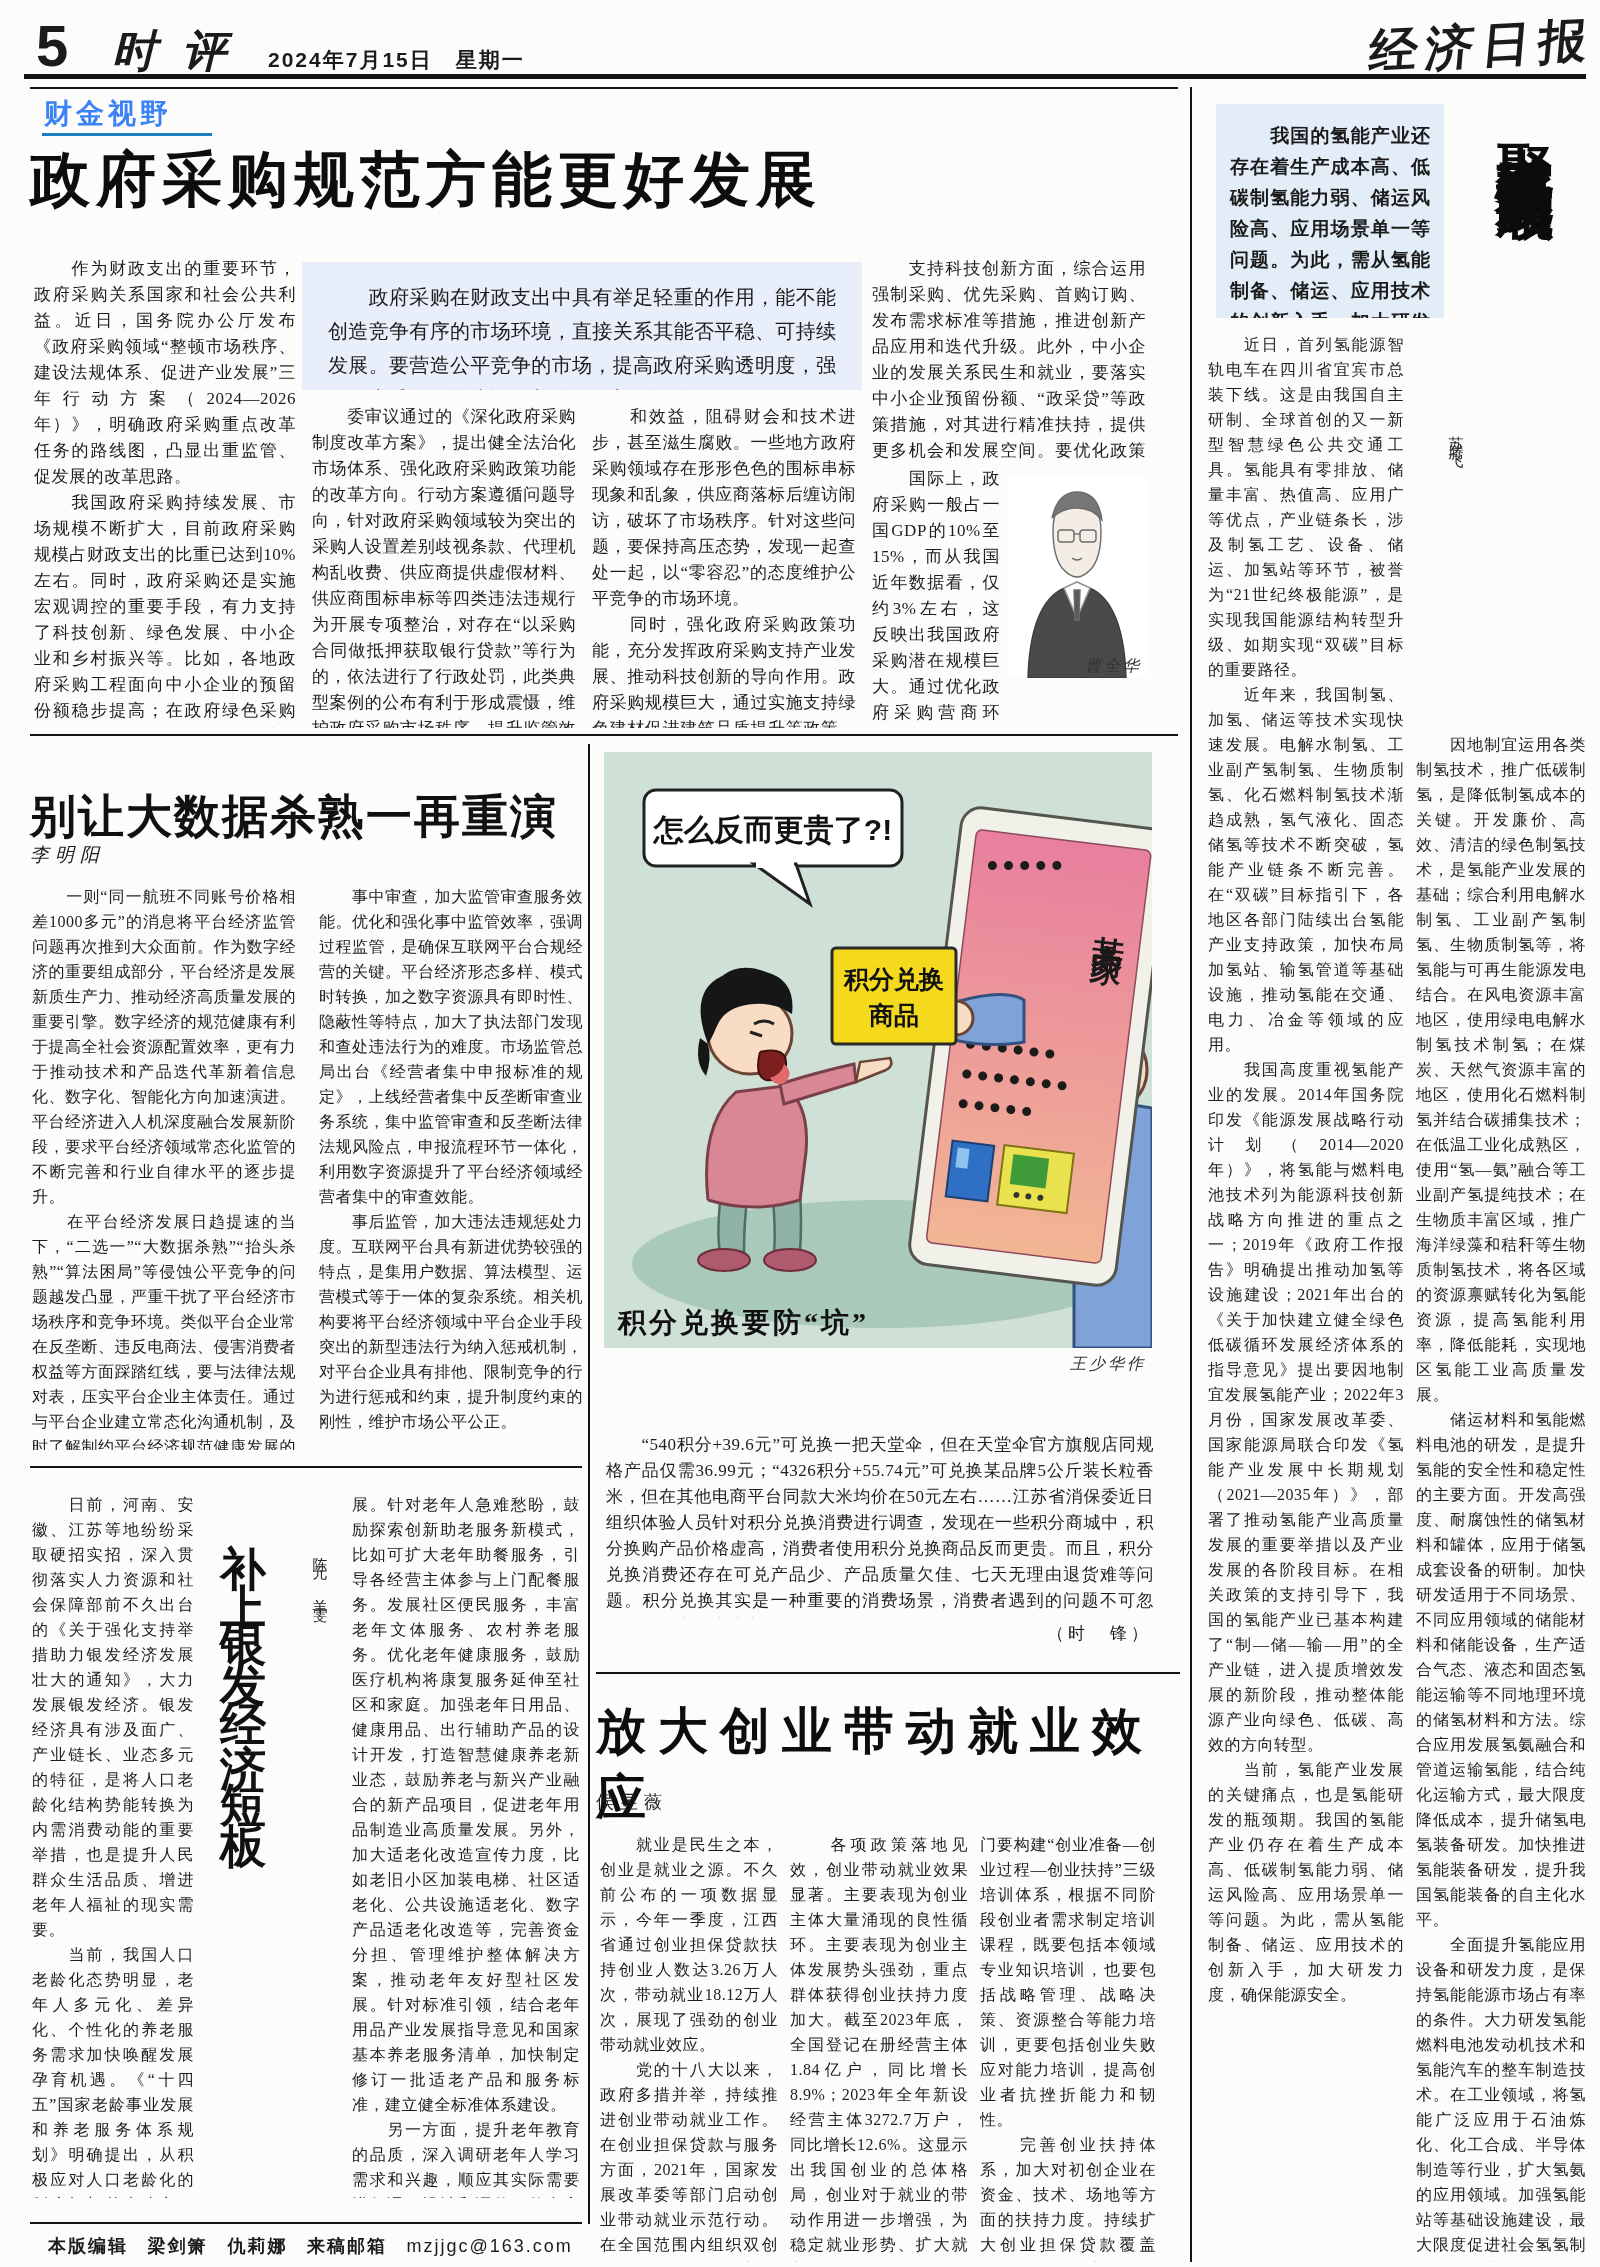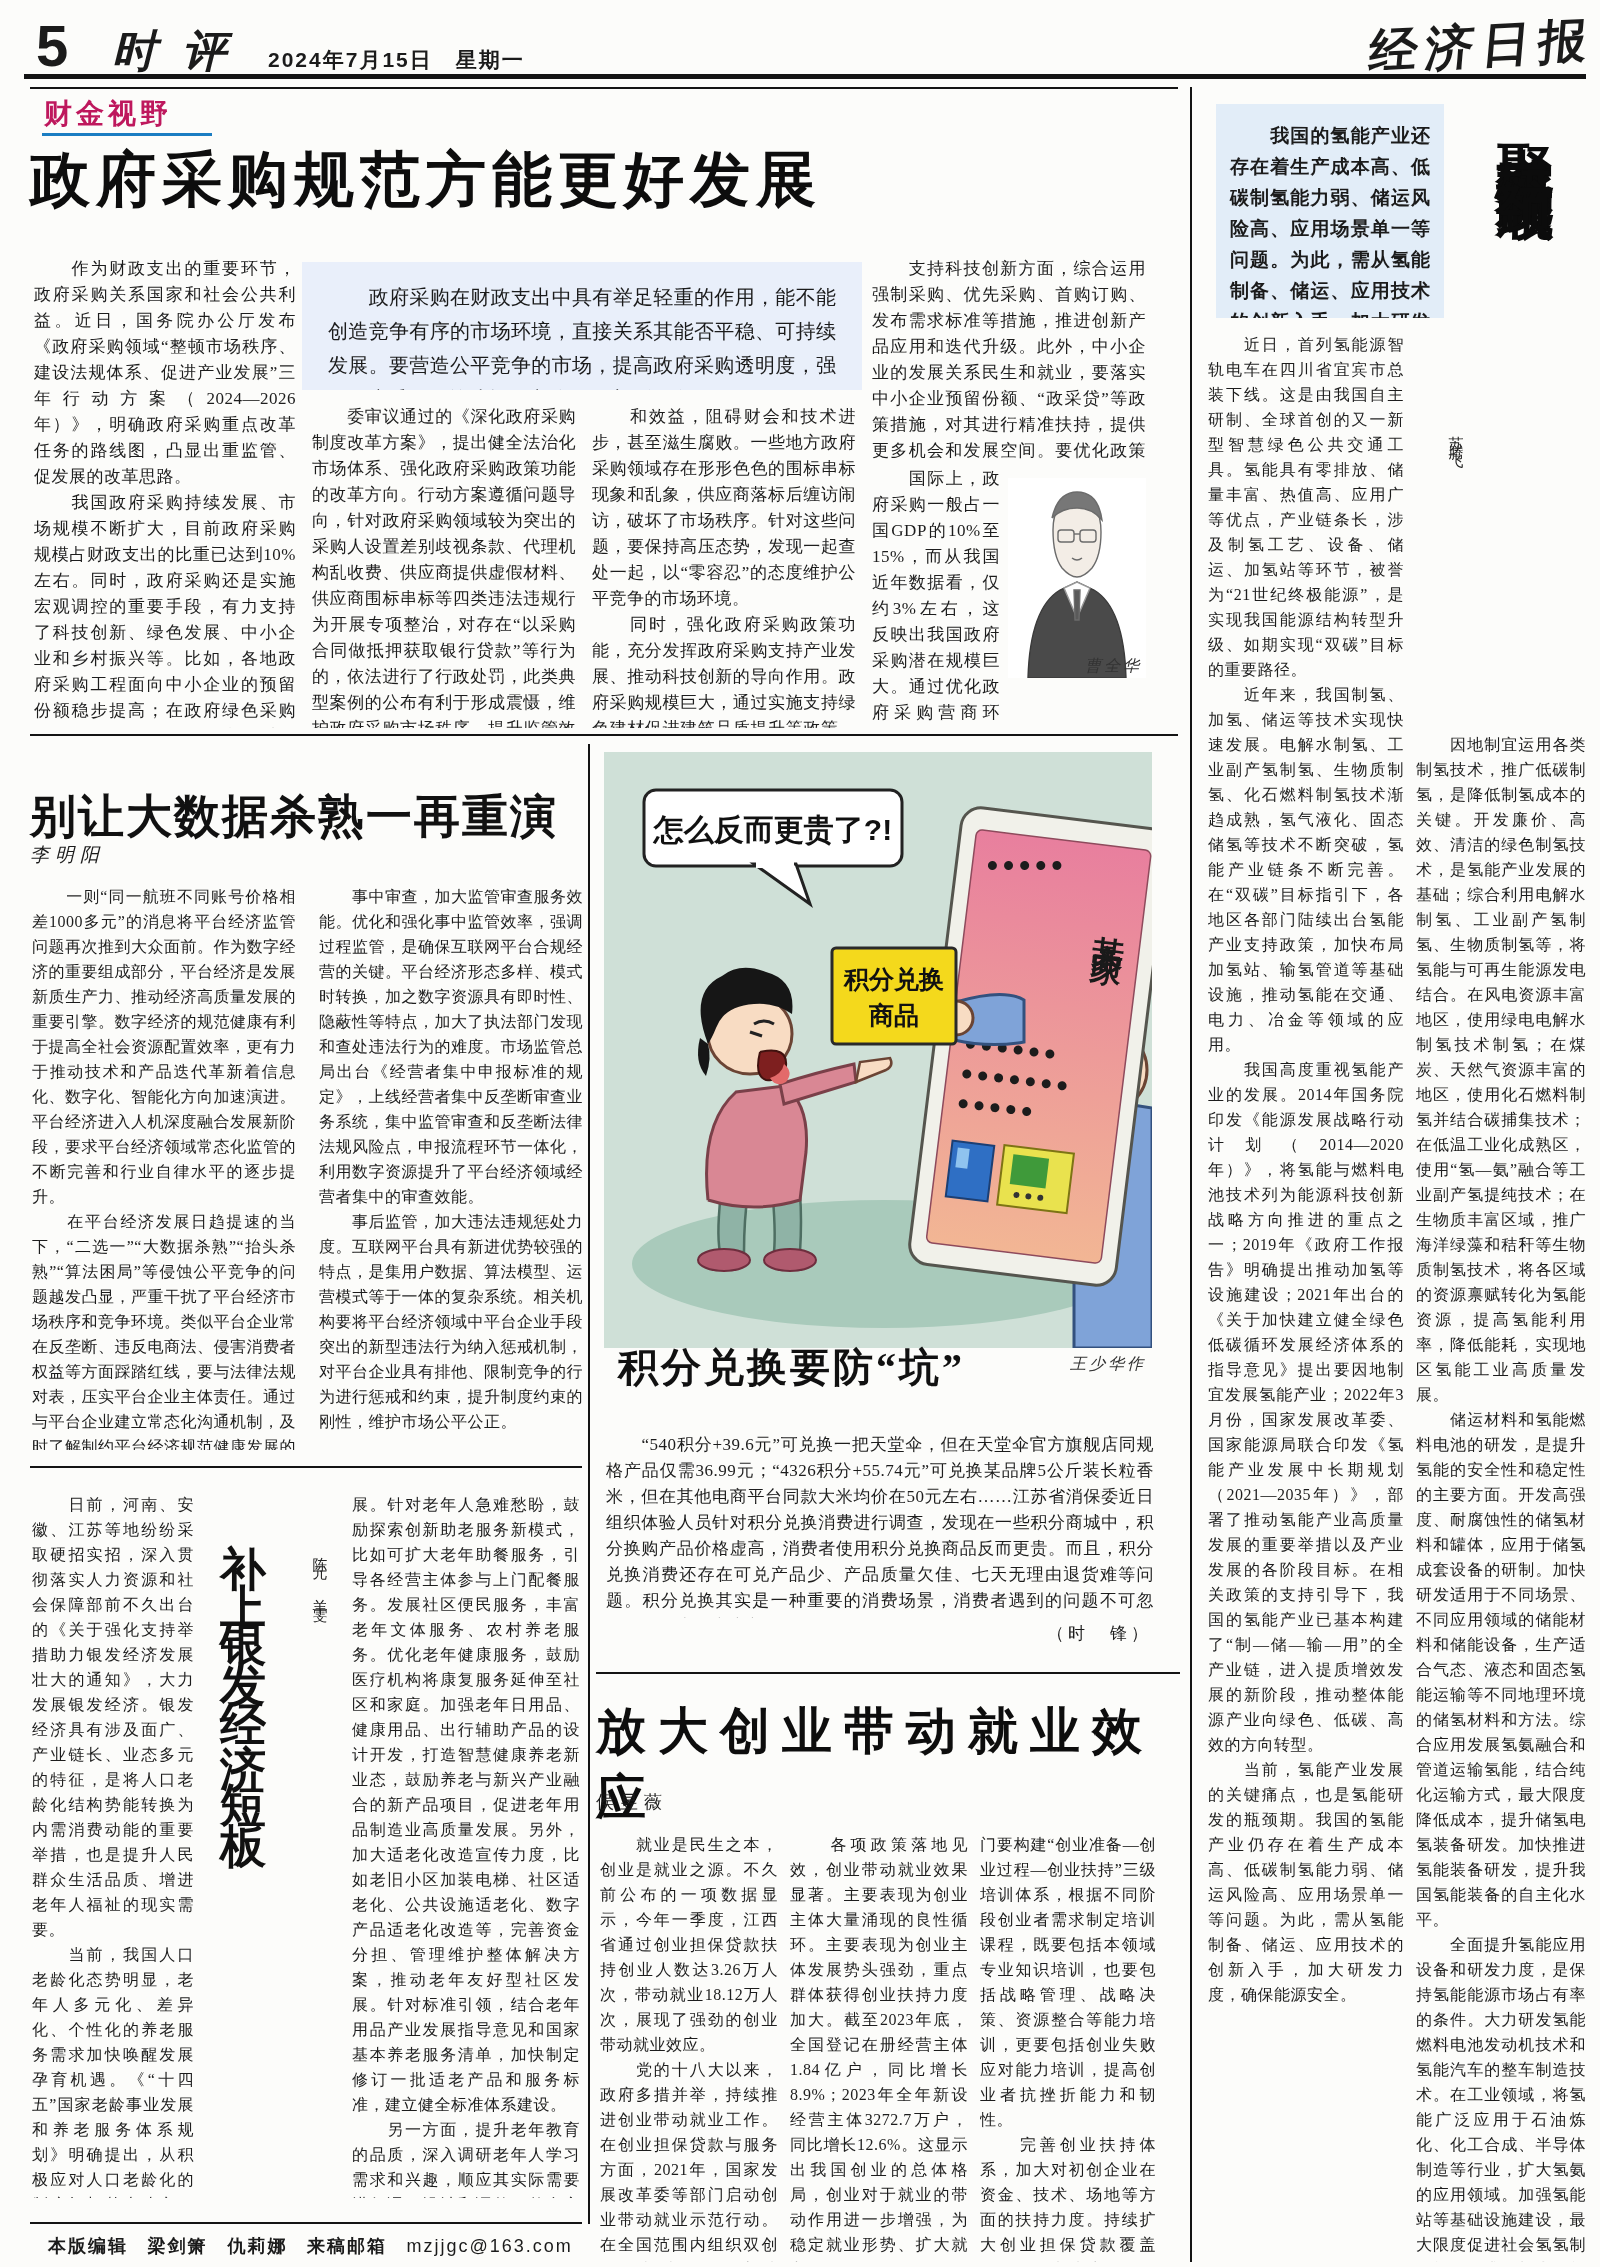--- a/index.html
+++ b/index.html
@@ -18,21 +18,21 @@
   .small-text { font-size:16px; line-height:25px; }
   .center { text-align:left; }
   .v-text { writing-mode:vertical-rl; text-orientation:upright; }
   
   .page-no { font-size:58px; font-weight:900; }
   .section-name { font-size:44px; font-weight:bold; letter-spacing:26px; }
   .date-line { font-size:21px; font-weight:bold; letter-spacing:2px; }
   .masthead { font-size:48px; font-weight:bold; letter-spacing:8px;
               transform:skewX(-8deg) rotate(-3deg); }
   
-  .kicker { font-size:28px; font-weight:bold; color:#be185d; letter-spacing:4px; }
+  .kicker { font-size:28px; font-weight:bold; color:#3b82f6; letter-spacing:4px; }
   .headline-1 { font-size:60px; font-weight:900; letter-spacing:6px; color:#0d0d0d; }
   .summary-box { background:#e9effa; padding:18px 26px; font-size:20px; line-height:34px;
                  text-align:justify; overflow:hidden; }
   .headline-serif { font-weight:bold; color:#111; }
   .author-line { font-size:19px; letter-spacing:6px; }
   .byline-right { font-size:17px; letter-spacing:4px; text-align:right; }
   .sig { font-size:16px; font-style:italic; letter-spacing:3px; color:#333; }
   
   .summary-box-2 { background:#e2edf8; padding:16px 14px; font-size:19px; line-height:31px;
                    font-weight:bold; text-align:justify; overflow:hidden;
@@ -210,21 +210,21 @@
     <g>
       <rect x="40" y="38" width="258" height="76" rx="12" fill="#ffffff" stroke="#222" stroke-width="3"></rect>
       <polygon points="150,112 192,112 206,152" fill="#ffffff" stroke="#222" stroke-width="3"></polygon>
       <rect x="152" y="108" width="38" height="8" fill="#ffffff"></rect>
       <text x="169" y="88" font-size="30" font-weight="bold" fill="#111" text-anchor="middle" font-family="'Liberation Sans','DejaVu Sans',sans-serif">怎么反而更贵了?!</text>
     </g>
   </svg>
 </div>
 <div class="abs sig" style="left:950px;top:1354px;width:196px;text-align:right;">王少华作</div>
 
-<div class="abs headline-serif" style="left:618px;top:1340px;font-size:40px;letter-spacing:3px;">积分兑换要防“坑”</div>
+<div class="abs headline-serif" style="left:618px;top:1304px;font-size:28px;letter-spacing:3px;">积分兑换要防“坑”</div>
 <div class="body-text" style="left:606px;top:1432px;width:548px;height:186px;">　　“540积分+39.6元”可兑换一把天堂伞，但在天堂伞官方旗舰店同规格产品仅需36.99元；“4326积分+55.74元”可兑换某品牌5公斤装长粒香米，但在其他电商平台同款大米均价在50元左右……江苏省消保委近日组织体验人员针对积分兑换消费进行调查，发现在一些积分商城中，积分换购产品价格虚高，消费者使用积分兑换商品反而更贵。而且，积分兑换消费还存在可兑产品少、产品质量欠佳、七天无理由退货难等问题。积分兑换其实是一种重要的消费场景，消费者遇到的问题不可忽视。平台应建立完善透明的兑换规则，让消费者能够明明白白消费，保障好消费者合法权益。消费者也要注意避坑绕路，多方比较商品价格，注意查看生产日期等重要信息，避免权益受损。</div>
 <div class="abs byline-right" style="left:900px;top:1622px;width:252px;">（时　锋）</div>
 <div class="rule" style="left:596px;top:1672px;width:584px;height:1.5px;"></div>
 
 <div class="abs hei center" style="left:596px;top:1698px;width:584px;font-size:50px;font-weight:900;letter-spacing:12px;color:#0d0d0d;">放大创业带动就业效应</div>
 <div class="abs author-line center" style="left:596px;top:1790px;width:584px;font-size:18px;">侯昱薇</div>
 <div class="body-text small-text" style="left:600px;top:1832px;width:178px;height:430px;">　　就业是民生之本，创业是就业之源。不久前公布的一项数据显示，今年一季度，江西省通过创业担保贷款扶持创业人数达3.26万人次，带动就业18.12万人次，展现了强劲的创业带动就业效应。
 　　党的十八大以来，政府多措并举，持续推进创业带动就业工作。在创业担保贷款与服务方面，2021年，国家发展改革委等部门启动创业带动就业示范行动。在全国范围内组织双创示范基地开展创业就业“校企行”精准对接活动、社会服务领域双创带动就业专项行动，为创业人员提供针对性强、便利性高的技能培训、资源开放共享服务，财政支持方面，中央财政就业补助资金新形势下就业创业工作，提出“支持创业担保贷款贴息落实”，以及“进一步加大对创业担保贷款贴息力度”，全力支持高校毕业生等群体创业就业。</div>
 <div class="body-text small-text" style="left:790px;top:1832px;width:178px;height:430px;">　　各项政策落地见效，创业带动就业效果显著。主要表现为创业主体大量涌现的良性循环。主要表现为创业主体发展势头强劲，重点群体获得创业扶持力度加大。截至2023年底，全国登记在册经营主体1.84亿户，同比增长8.9%；2023年全年新设经营主体3272.7万户，同比增长12.6%。这显示出我国创业的总体格局，创业对于就业的带动作用进一步增强，为稳定就业形势、扩大就业群体起到了积极作用。农民工等群体创业也迎来机遇期，返乡入乡创业热潮涌动，带动农村电商、乡村旅游等新产业新业态蓬勃发展。
 　　新时期，应充分发挥创业带动就业的放大效应，实现高质量充分就业。首先，要营造良好的创业环境，深化“放管服”改革，降低创业门槛和创业成本。其次，相关部</div>

